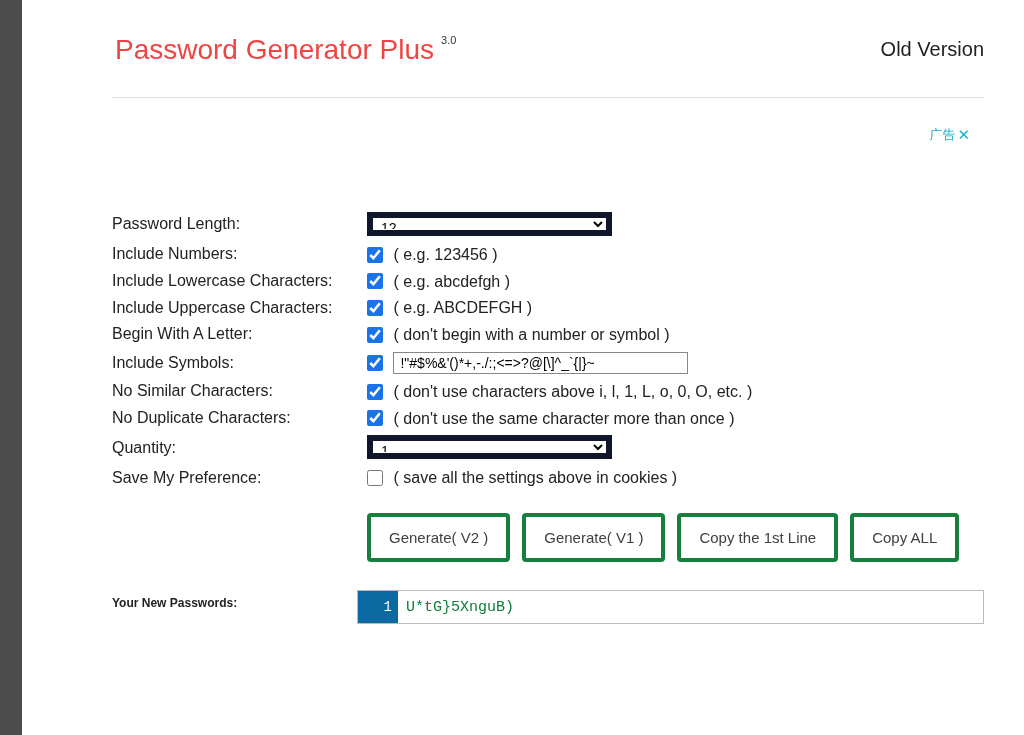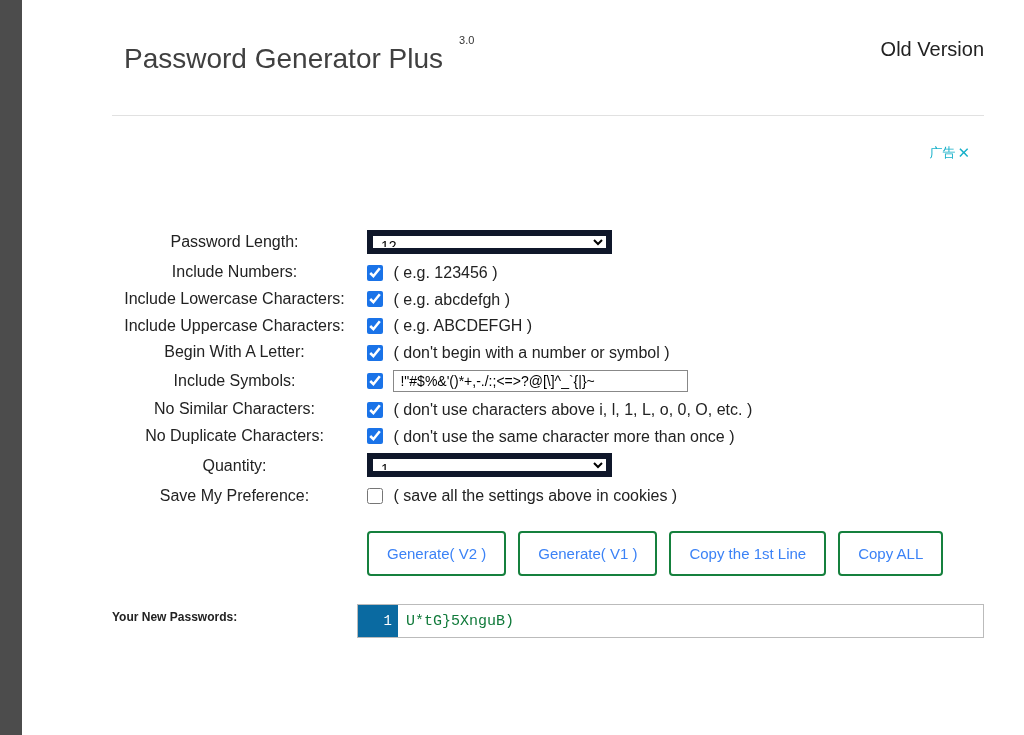--- a/index.html
+++ b/index.html
@@ -38,23 +38,23 @@
     padding-bottom: 28px;
     border-bottom: 1px solid #e1e1e1;
   }
   .title-wrap {
     display: flex;
     align-items: flex-start;
   }
   .title {
     font-size: 28px;
     font-weight: 400;
-    color: #404040;
+    color: #ef4444;
     line-height: 1.1;
-    margin: 12px;
+    margin: 3px;
   }
   .version-sup {
     font-size: 11px;
     color: #333;
     margin-left: 4px;
     margin-top: 2px;
   }
   .old-link {
     font-size: 20px;
     color: #222;
@@ -98,21 +98,20 @@
     display: table-cell;
     vertical-align: middle;
     padding: 4px 0;
     font-size: 16px;
     color: #222;
   }
   .cell-label {
     width: 245px;
     white-space: nowrap;
     padding-right: 10px;
-    text-align: center;
   }
   .cell-control {
     white-space: nowrap;
   }
 
   .chk {
     width: 16px;
     height: 16px;
     margin: 0 6px 0 0;
     vertical-align: middle;
@@ -144,23 +143,23 @@
   }
 
   
   .actions {
     display: flex;
     gap: 12px;
     margin-top: 18px;
   }
   .btn {
     font-size: 15px;
-    color: #3b82f6;
+    color: #404040;
     background: #fff;
-    border: 2px solid #15803d;
+    border: 4px solid #15803d;
     border-radius: 4px;
     padding: 12px 18px;
     cursor: pointer;
   }
 
   
   .output-row {
     display: flex;
     align-items: flex-start;
     margin-top: 24px;

